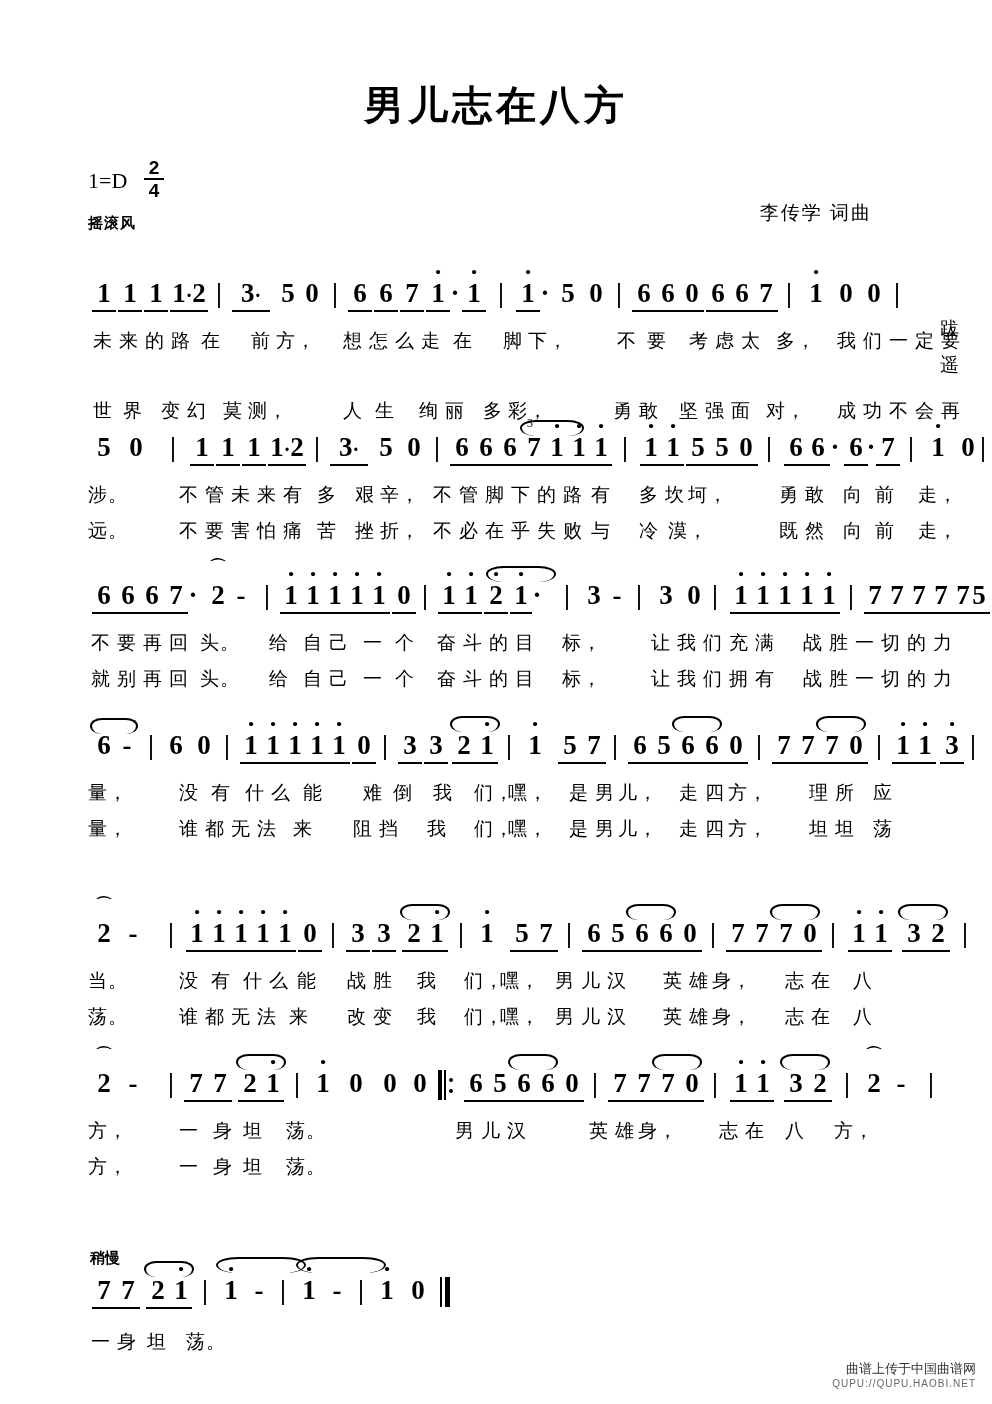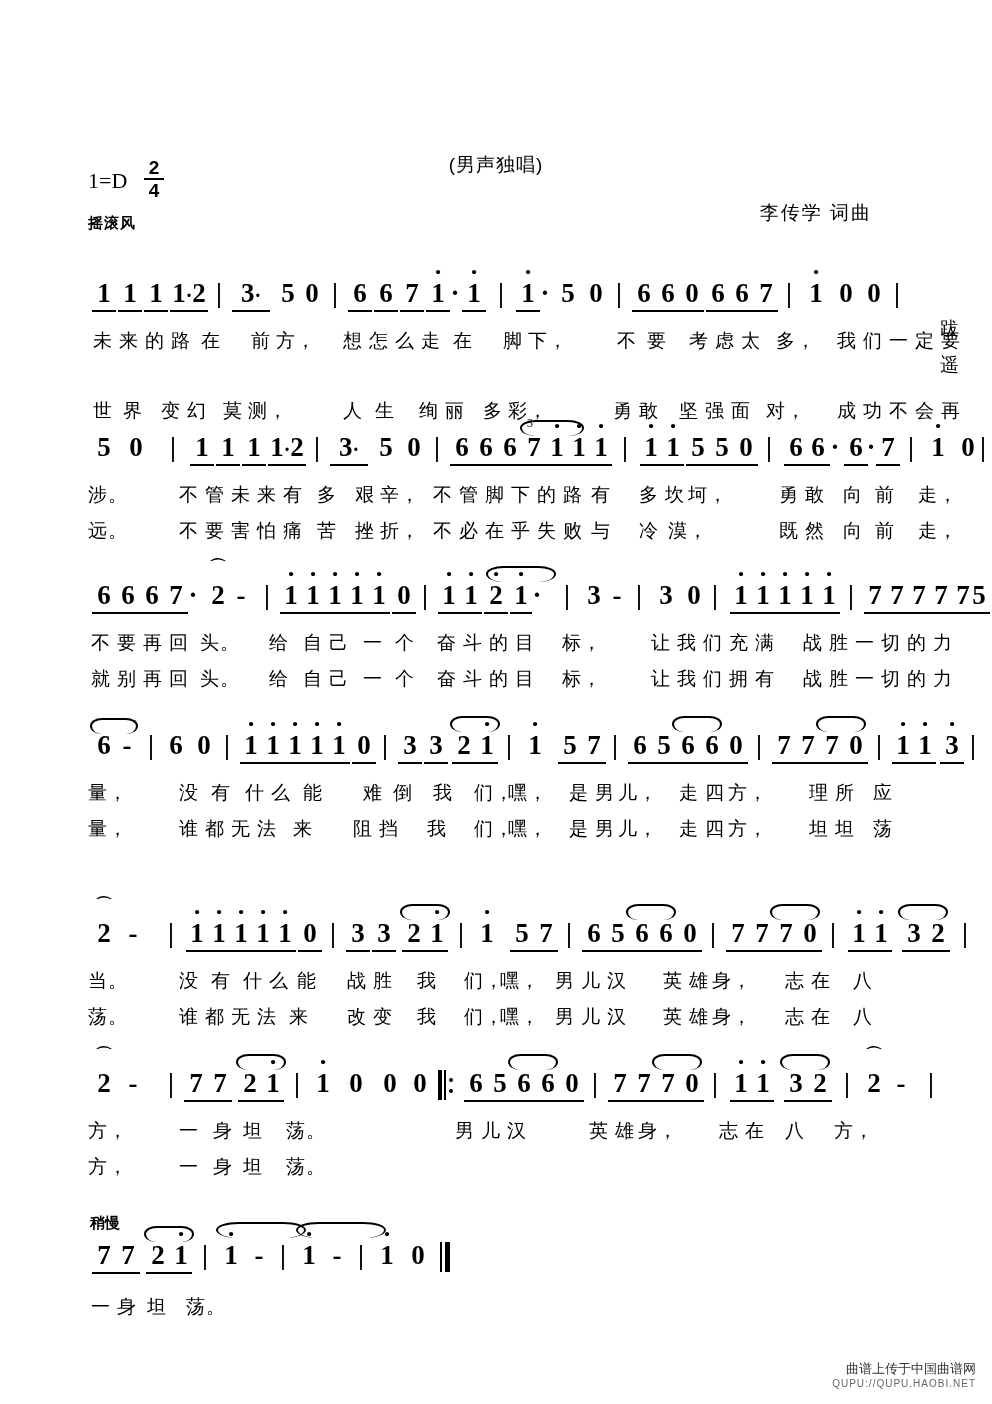--- a/index.html
+++ b/index.html
@@ -65,21 +65,21 @@
     position:absolute;right:16px;bottom:14px;text-align:right;line-height:1.25;
   }
   .credit .l1{font-size:13px;color:#333;}
   .credit .l2{font-size:10px;color:#666;letter-spacing:1px;}
 </style>
 </head>
 <body>
 
 <div class="sheet">
 
-  <div class="subtitle">(男声独唱)</div>
+  <div class="title">男儿志在八方</div>
   <div class="keysig">1=D</div>
   <div class="meter">
     <span class="num">2</span>
     <span class="bar"></span>
     <span class="den">4</span>
   </div>
   <div class="style-mark">摇滚风</div>
   <div class="composer">李传学    词曲</div>
 
   <div class="system" style="top:278px;">
@@ -616,21 +616,21 @@
     </div>
     <div class="lyric" style="top:10px;">
       <span class="w" style="left:88px;width:40px;">方，</span>
       <span class="w" style="left:176px;width:26px;">一</span>
       <span class="w" style="left:210px;width:26px;">身</span>
       <span class="w" style="left:240px;width:26px;">坦</span>
       <span class="w" style="left:286px;width:40px;">荡。</span>
     </div>
   </div>
 
-  <div class="system" style="top:1232px;">
+  <div class="system" style="top:1267px;">
     <div class="tempo" style="left:90px;top:-18px;">稍慢</div>
     <div class="notes" style="margin-top:8px;">
       <span class="tok ul1" style="left:92px;width:24px;">7</span>
       <span class="tok ul1" style="left:116px;width:24px;">7</span>
       <span class="tok ul1" style="left:146px;width:24px;">2</span>
       <span class="tok ul1 dotabove" style="left:170px;width:22px;">1</span>
       <span class="tok" style="left:200px;width:10px;">|</span>
       <span class="tok dotabove" style="left:220px;width:22px;">1</span>
       <span class="tok" style="left:250px;width:18px;">-</span>
       <span class="tok" style="left:278px;width:10px;">|</span>

